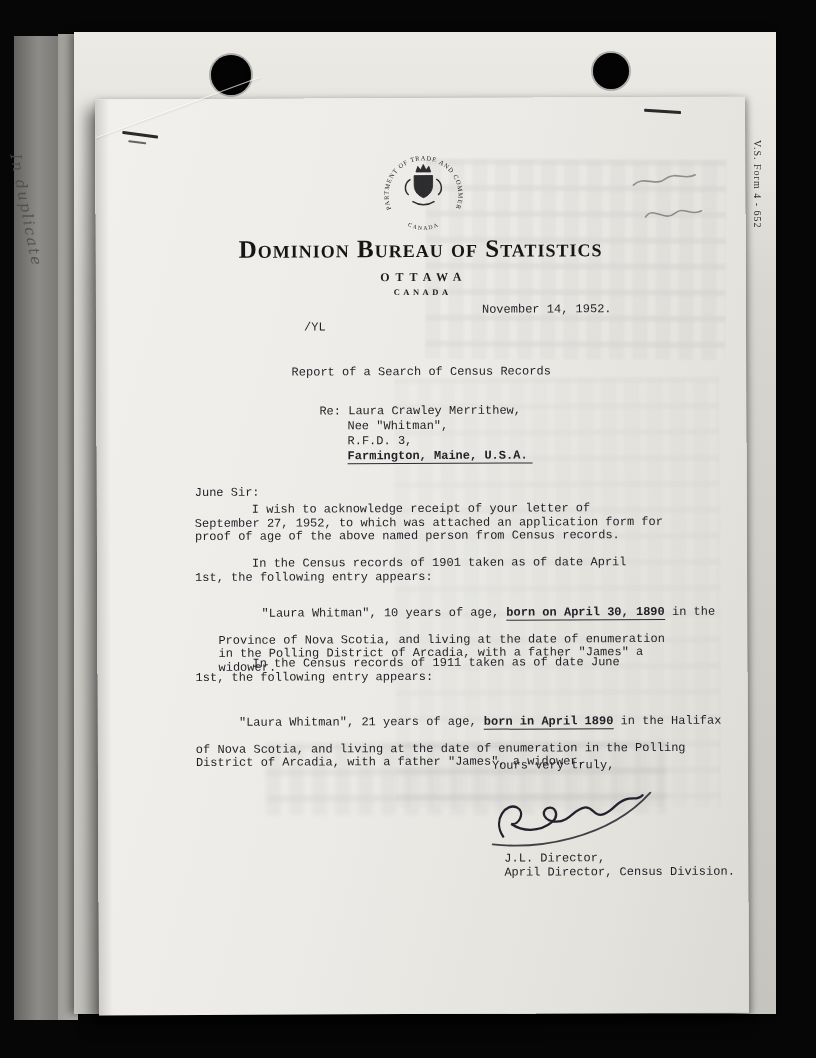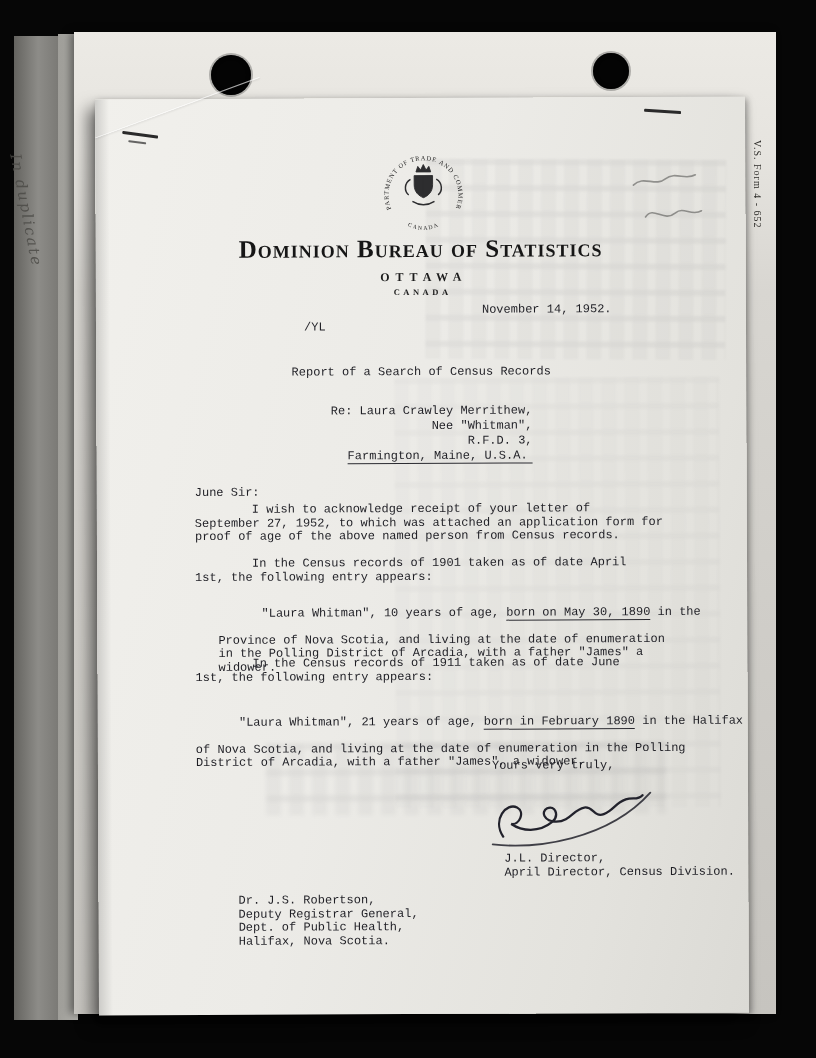--- a/index.html
+++ b/index.html
@@ -81,27 +81,27 @@
   .country-line{
     left:0;top:189px;width:650px;text-align:center;
     font-family:"Liberation Serif",serif;font-size:8.5px;font-weight:700;
     letter-spacing:3.5px;color:#1c1c1c;text-indent:3.5px;
   }
   
   .tw{font-family:"Liberation Mono","DejaVu Sans Mono",monospace;
       font-size:12px;line-height:13.5px;color:#1f1f25;}
   .tw .line{white-space:pre;}
   .indent{padding-left:57px;}
-  .u{border-bottom:1.2px solid #2b2b31;}
+  .u{border-bottom:1.2px solid #2b2b31;font-weight:bold;}
   .u-pad{padding-right:5px;}
   .title-line{left:0;top:268px;width:650px;text-align:center;}
   .ref{left:208px;top:207px;margin-top:16px;}
   .date{left:386px;top:206px;}
   .re-block{left:223px;top:306px;}
-  .re-block .line{line-height:15px;text-align:right;}
+  .re-block .line{line-height:15px;}
   .re-indent{padding-left:28px;}
   .salutation{left:98px;top:388px;}
   .para1{left:98px;top:405px;}
   .para2{left:98px;top:459px;}
   .quote1{left:121px;top:495px;}
   .para3{left:98px;top:559px;}
   .quote2{left:98px;top:604px;}
   .closing{left:394px;top:662px;}
   .signature-wrap{left:388px;top:694px;transform:rotate(-4deg);}
   .signature-wrap path{stroke:#22222c;fill:none;stroke-linecap:round;}
@@ -184,51 +184,45 @@
     <div class="line">proof of age of the above named person from Census records.</div>
   </div>
 
   <div class="abs tw para2">
     <div class="line indent">In the Census records of 1901 taken as of date April</div>
     <div class="line">1st, the following entry appears:</div>
   </div>
 
   <div class="abs tw quote1">
     <div class="line">
-      <span>"Laura Whitman", 10 years of age, </span><span class="u">born on May 30, 1890</span><span> in the</span>
+      <span>"Laura Whitman", 10 years of age, </span><span class="u">born on April 30, 1890</span><span> in the</span>
     </div>
     <div class="line">Province of Nova Scotia, and living at the date of enumeration</div>
     <div class="line">in the Polling District of Arcadia, with a father "James" a</div>
     <div class="line">widower.</div>
   </div>
 
   <div class="abs tw para3">
     <div class="line indent">In the Census records of 1911 taken as of date June</div>
     <div class="line">1st, the following entry appears:</div>
   </div>
 
   <div class="abs tw quote2">
     <div class="line">
-      <span>"Laura Whitman", 21 years of age, </span><span class="u">born in February 1890</span><span> in the Halifax</span>
+      <span>"Laura Whitman", 21 years of age, </span><span class="u">born in April 1890</span><span> in the Halifax</span>
     </div>
     <div class="line">of Nova Scotia, and living at the date of enumeration in the Polling</div>
     <div class="line">District of Arcadia, with a father "James", a widower.</div>
   </div>
 
   <div class="abs tw closing">Yours very truly,</div>
 
   <svg class="abs signature-wrap" width="175" height="58" viewBox="0 0 175 58" role="img" aria-label="J.L. Forsyth signature">
     <path d="M16 40 C6 22 22 6 32 12 C40 17 33 30 25 28 C35 36 52 39 66 29 C74 23 70 12 62 15 C55 18 58 28 70 29 C84 30 88 18 99 17 C108 16 108 28 118 25 C128 22 130 15 141 12 C148 10 153 14 158 9" stroke-width="2.3"></path>
     <path d="M5 47 C48 55 120 51 166 7" stroke-width="1.8" opacity=".85"></path>
   </svg>
 
   <div class="abs tw signer">
     <div class="line">J.L. Director,</div>
     <div class="line">April Director, Census Division.</div>
   </div>
 
-  <div class="abs tw recipient">
-    <div class="line">Dr. J.S. Robertson,</div>
-    <div class="line">Deputy Registrar General,</div>
-    <div class="line">Dept. of Public Health,</div>
-    <div class="line">Halifax, Nova Scotia.</div>
-  </div>
 </div>
 
 </body></html>

